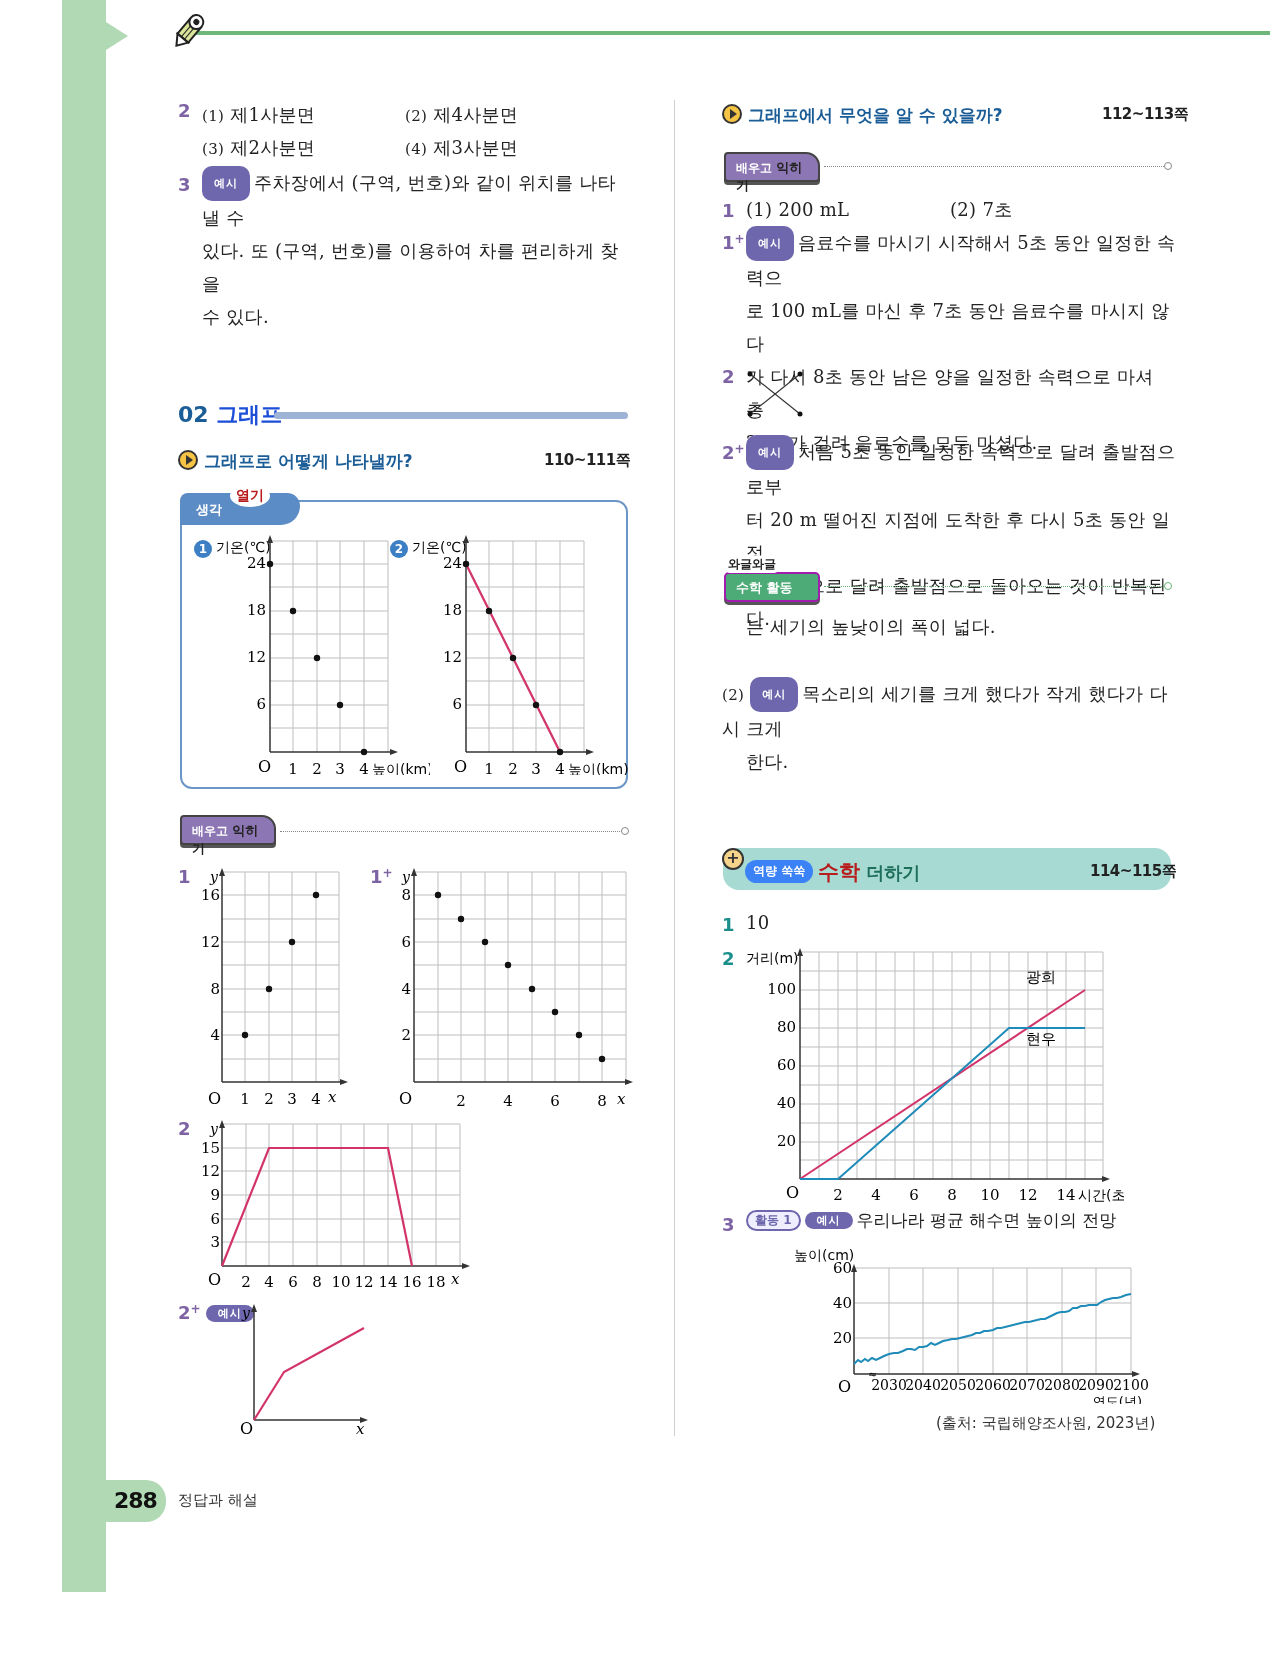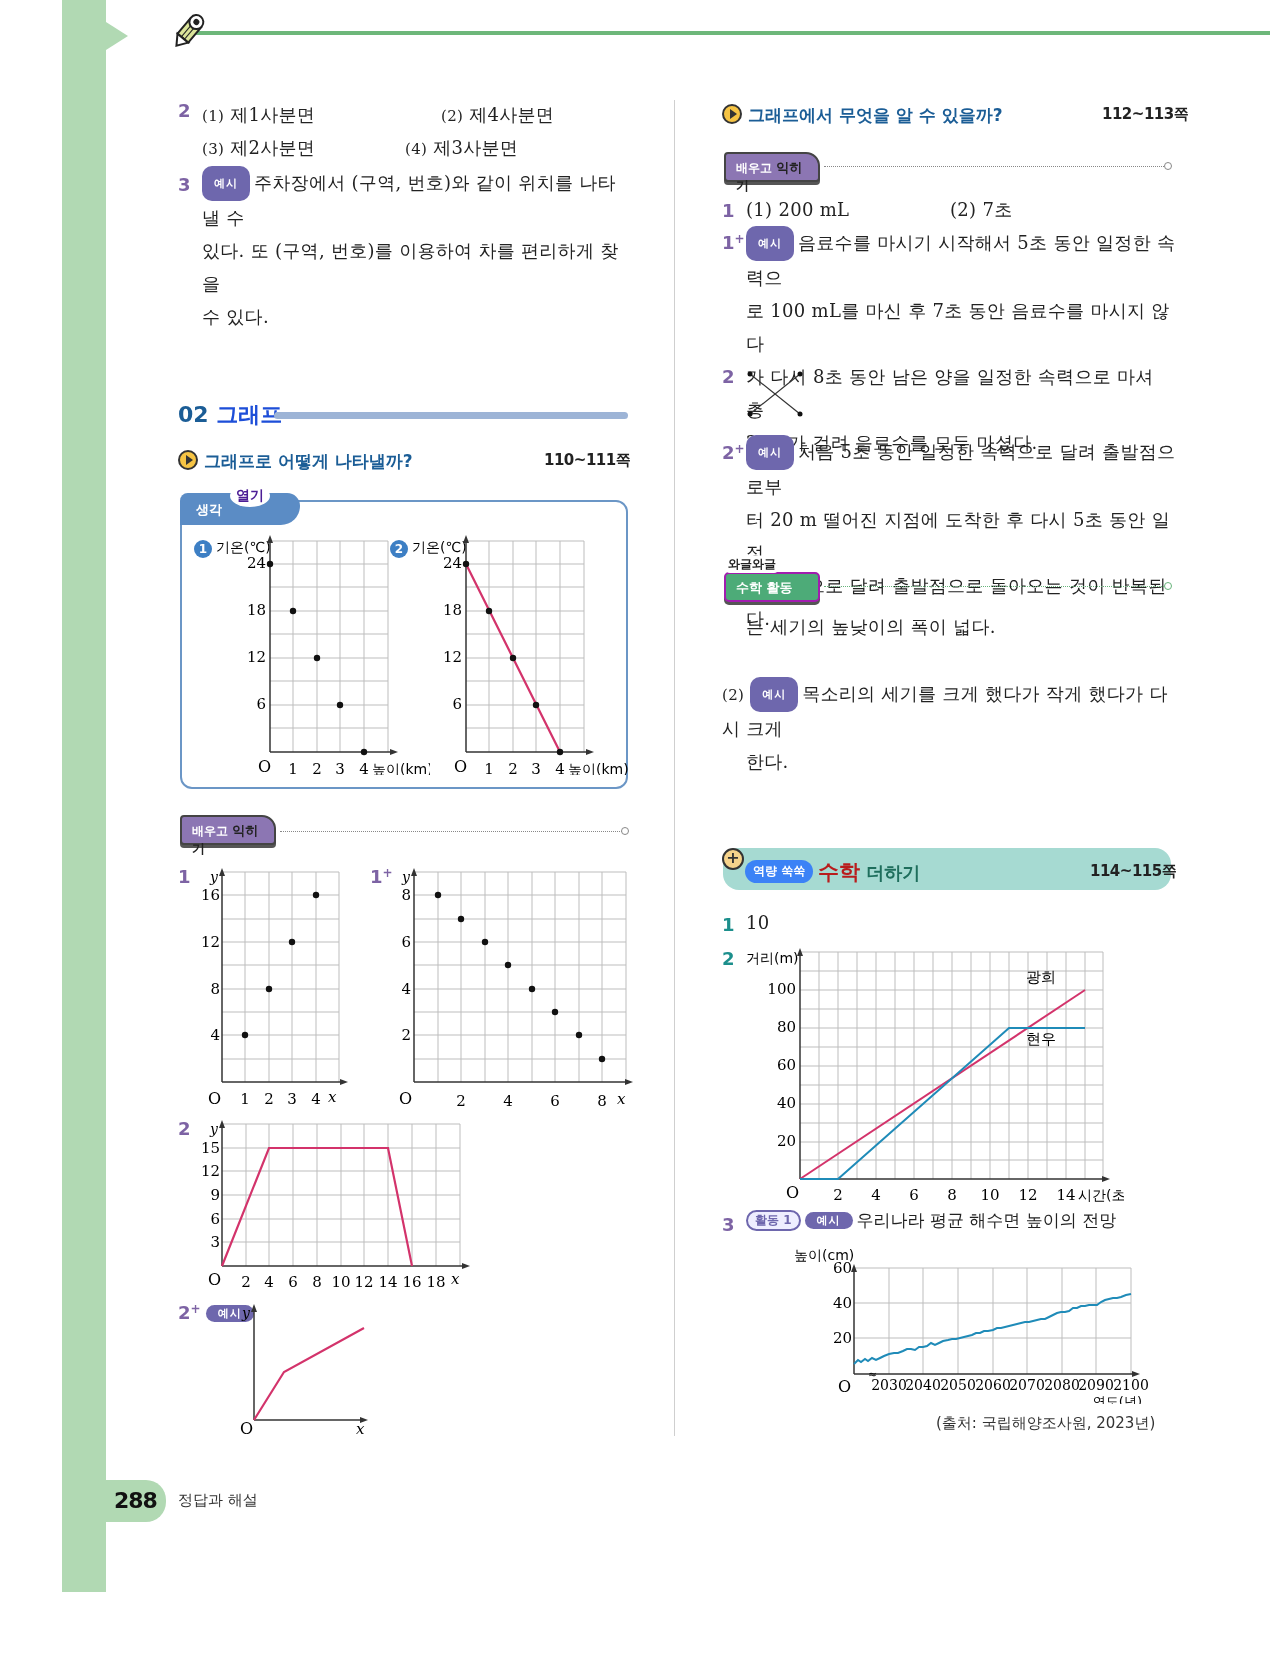--- a/index.html
+++ b/index.html
@@ -40,21 +40,21 @@
   .tag-purple .big { font-size: 13px; color: #222; }
   .tag-green { position: absolute; height: 30px; padding: 5px 10px; background: #4dab78; border: 2px solid #a21caf; border-radius: 5px; color: #fff; font-family: "DejaVu Sans", "Liberation Sans", sans-serif; font-size: 13px; font-weight: bold; box-shadow: 0 3px 0 #555; }
   .tag-green .top { position: absolute; left: 0; top: -18px; color: #222; font-size: 12px; background: #fff; border-radius: 4px; padding: 0 2px; }
   .dotline { position: absolute; height: 0; border-top: 1px dotted #888; }
   .dotline.green { border-top-color: #66b37a; }
   .dot-end { position: absolute; width: 8px; height: 8px; border: 1.5px solid #888; border-radius: 50%; background: #fff; }
   .dot-end.green { border-color: #66b37a; }
 
   .think-box { position: absolute; left: 180px; top: 500px; width: 448px; height: 289px; border: 2px solid #6b96c6; border-radius: 12px; }
   .think-tab { position: absolute; left: 180px; top: 493px; width: 120px; height: 32px; background: #5b8cc5; border-radius: 12px 20px 30px 0; color: #fff; font-family: "DejaVu Sans", "Liberation Sans", sans-serif; font-weight: bold; font-size: 13px; padding: 8px 0 0 16px; }
-  .think-tab .open { position: absolute; left: 50px; top: -8px; color: #4c1d95; font-size: 14px; background: #fff; border-radius: 50%; padding: 2px 6px; }
+  .think-tab .open { position: absolute; left: 50px; top: -8px; color: #b91c1c; font-size: 14px; background: #fff; border-radius: 50%; padding: 2px 6px; }
   .circ-num { display: inline-block; width: 18px; height: 18px; border-radius: 50%; background: #3d7fc4; color: #fff; font-family: "DejaVu Sans", "Liberation Sans", sans-serif; font-size: 12px; font-weight: bold; text-align: center; line-height: 18px; }
 
   .power-bar { position: absolute; left: 723px; top: 848px; width: 448px; height: 42px; background: #a6dad2; border-radius: 16px; }
   .power-plus { position: absolute; left: 722px; top: 848px; width: 22px; height: 22px; border-radius: 50%; background: #f6d38b; border: 2px solid #333; font-family: "DejaVu Sans", "Liberation Sans", sans-serif; font-weight: bold; font-size: 16px; line-height: 16px; text-align: center; color: #333; }
   .power-tag { position: absolute; left: 745px; top: 860px; background: #3b82f6; color: #fff; border-radius: 16px; padding: 3px 8px; font-family: "DejaVu Sans", "Liberation Sans", sans-serif; font-size: 12px; font-weight: bold; }
   .power-title { position: absolute; left: 818px; top: 858px; font-family: "DejaVu Sans", "Liberation Sans", sans-serif; font-weight: bold; font-size: 18px; color: #1e6e5c; }
   .power-title .math { color: #b91c1c; font-size: 21px; }
 
   .page-num-pill { position: absolute; left: 106px; top: 1480px; width: 60px; height: 42px; background: #b1d9b3; border-radius: 0 20px 20px 0; font-family: "DejaVu Sans", "Liberation Sans", sans-serif; font-weight: bold; font-size: 22px; color: #111; padding: 8px 0 0 8px; letter-spacing: -1px; }
   .footer-text { position: absolute; left: 178px; top: 1491px; font-family: "DejaVu Sans", "Liberation Sans", sans-serif; font-size: 15px; color: #333; }
@@ -78,21 +78,21 @@
     <circle cx="20" cy="7" r="7" fill="#fff" stroke="#222" stroke-width="2"></circle>
     <circle cx="20" cy="7" r="3" fill="#222"></circle>
   </g>
 </svg>
 <div class="col-divider"></div>
 
 <div class="abs" style="left:178px; top:100px;">
   <span class="num">2</span>
 </div>
 <div class="abs txt" style="left:202px; top:98px;"><span class="sub">(1)</span> <span>제1사분면</span></div>
-<div class="abs txt" style="left:405px; top:98px;margin-left:36px;"><span class="sub">(2)</span> <span>제4사분면</span></div>
+<div class="abs txt" style="left:405px; top:98px;"><span class="sub">(2)</span> <span>제4사분면</span></div>
 <div class="abs txt" style="left:202px; top:131px;"><span class="sub">(3)</span> <span>제2사분면</span></div>
 <div class="abs txt" style="left:405px; top:131px;"><span class="sub">(4)</span> <span>제3사분면</span></div>
 
 <div class="abs" style="left:178px; top:174px;"><span class="num">3</span></div>
 <div class="abs txt" style="left:202px; top:166px; width:430px;">
   <div><span class="ex-badge">예시</span><span>주차장에서 (구역, 번호)와 같이 위치를 나타낼 수</span></div>
   <div>있다. 또 (구역, 번호)를 이용하여 차를 편리하게 찾을</div>
   <div>수 있다.</div>
 </div>
 

